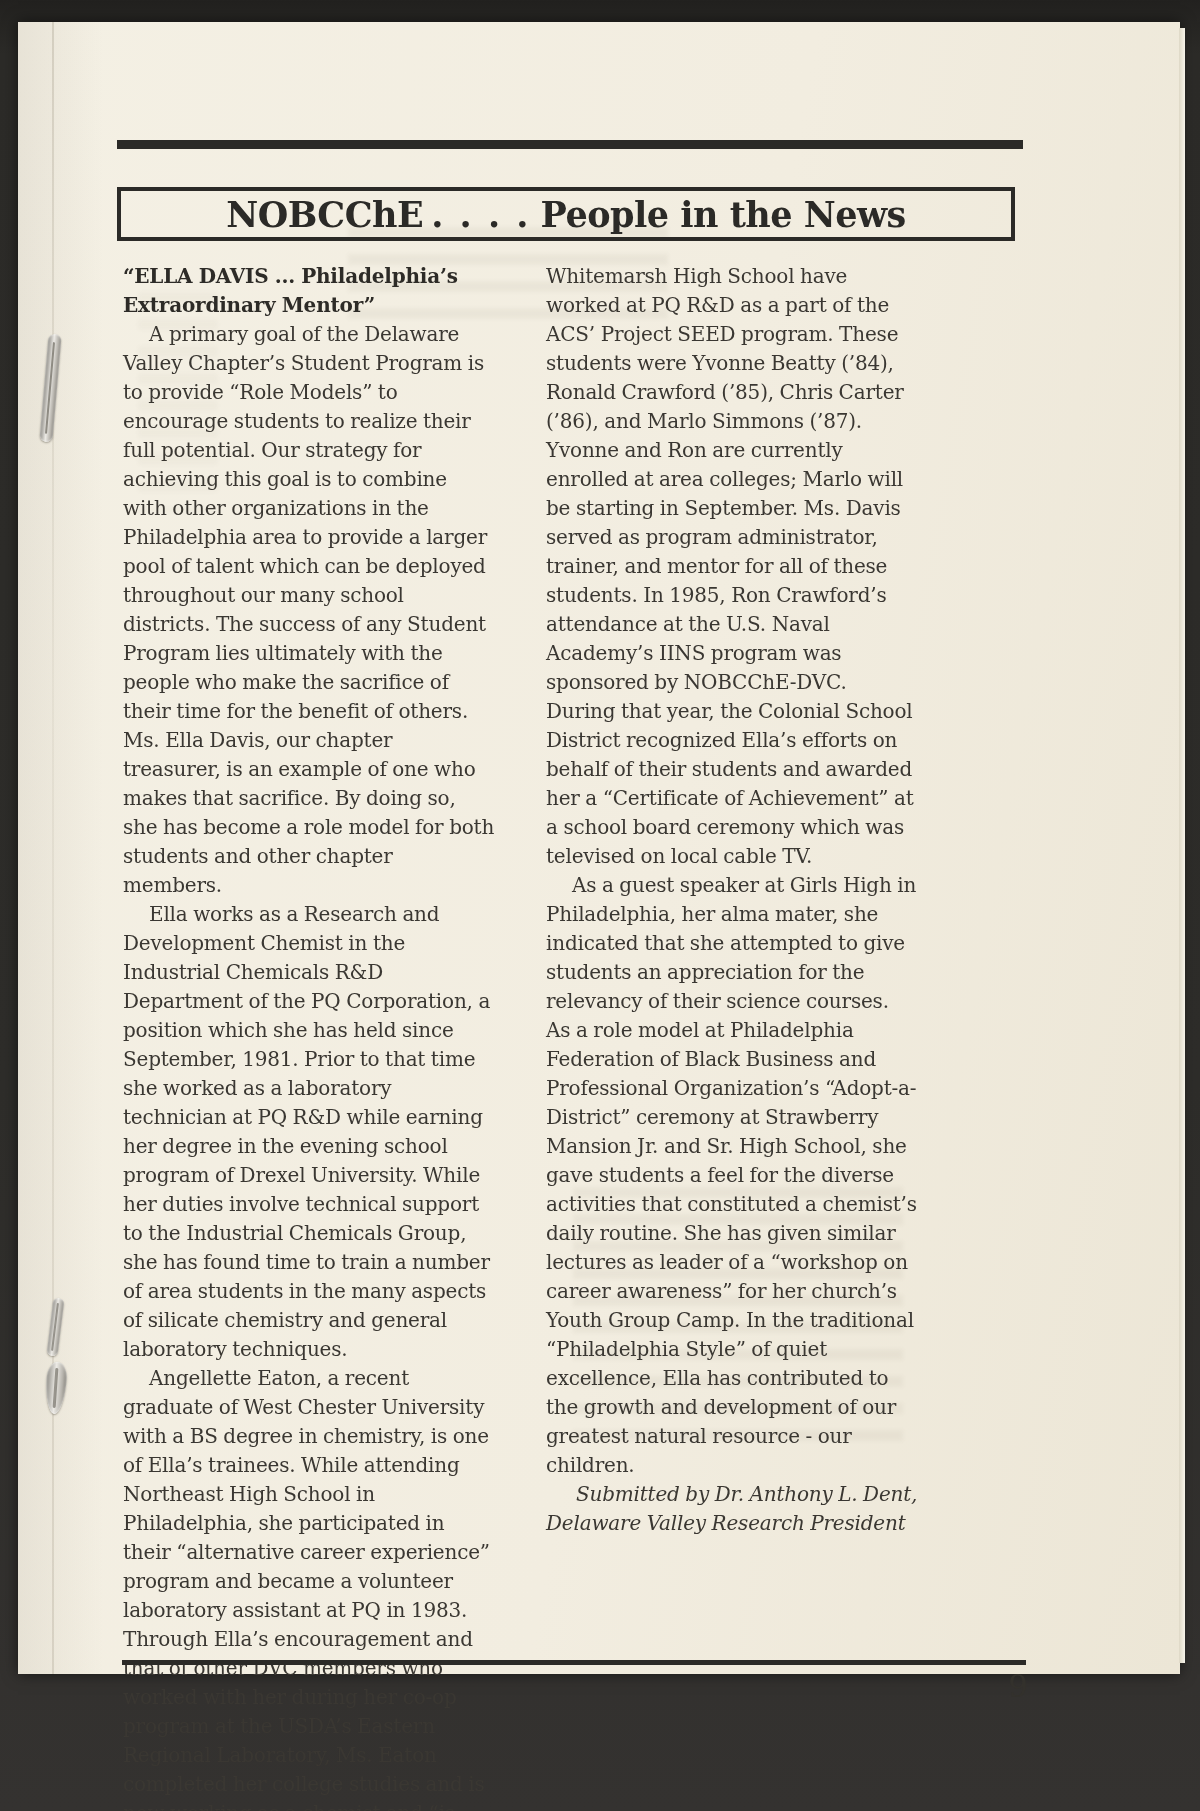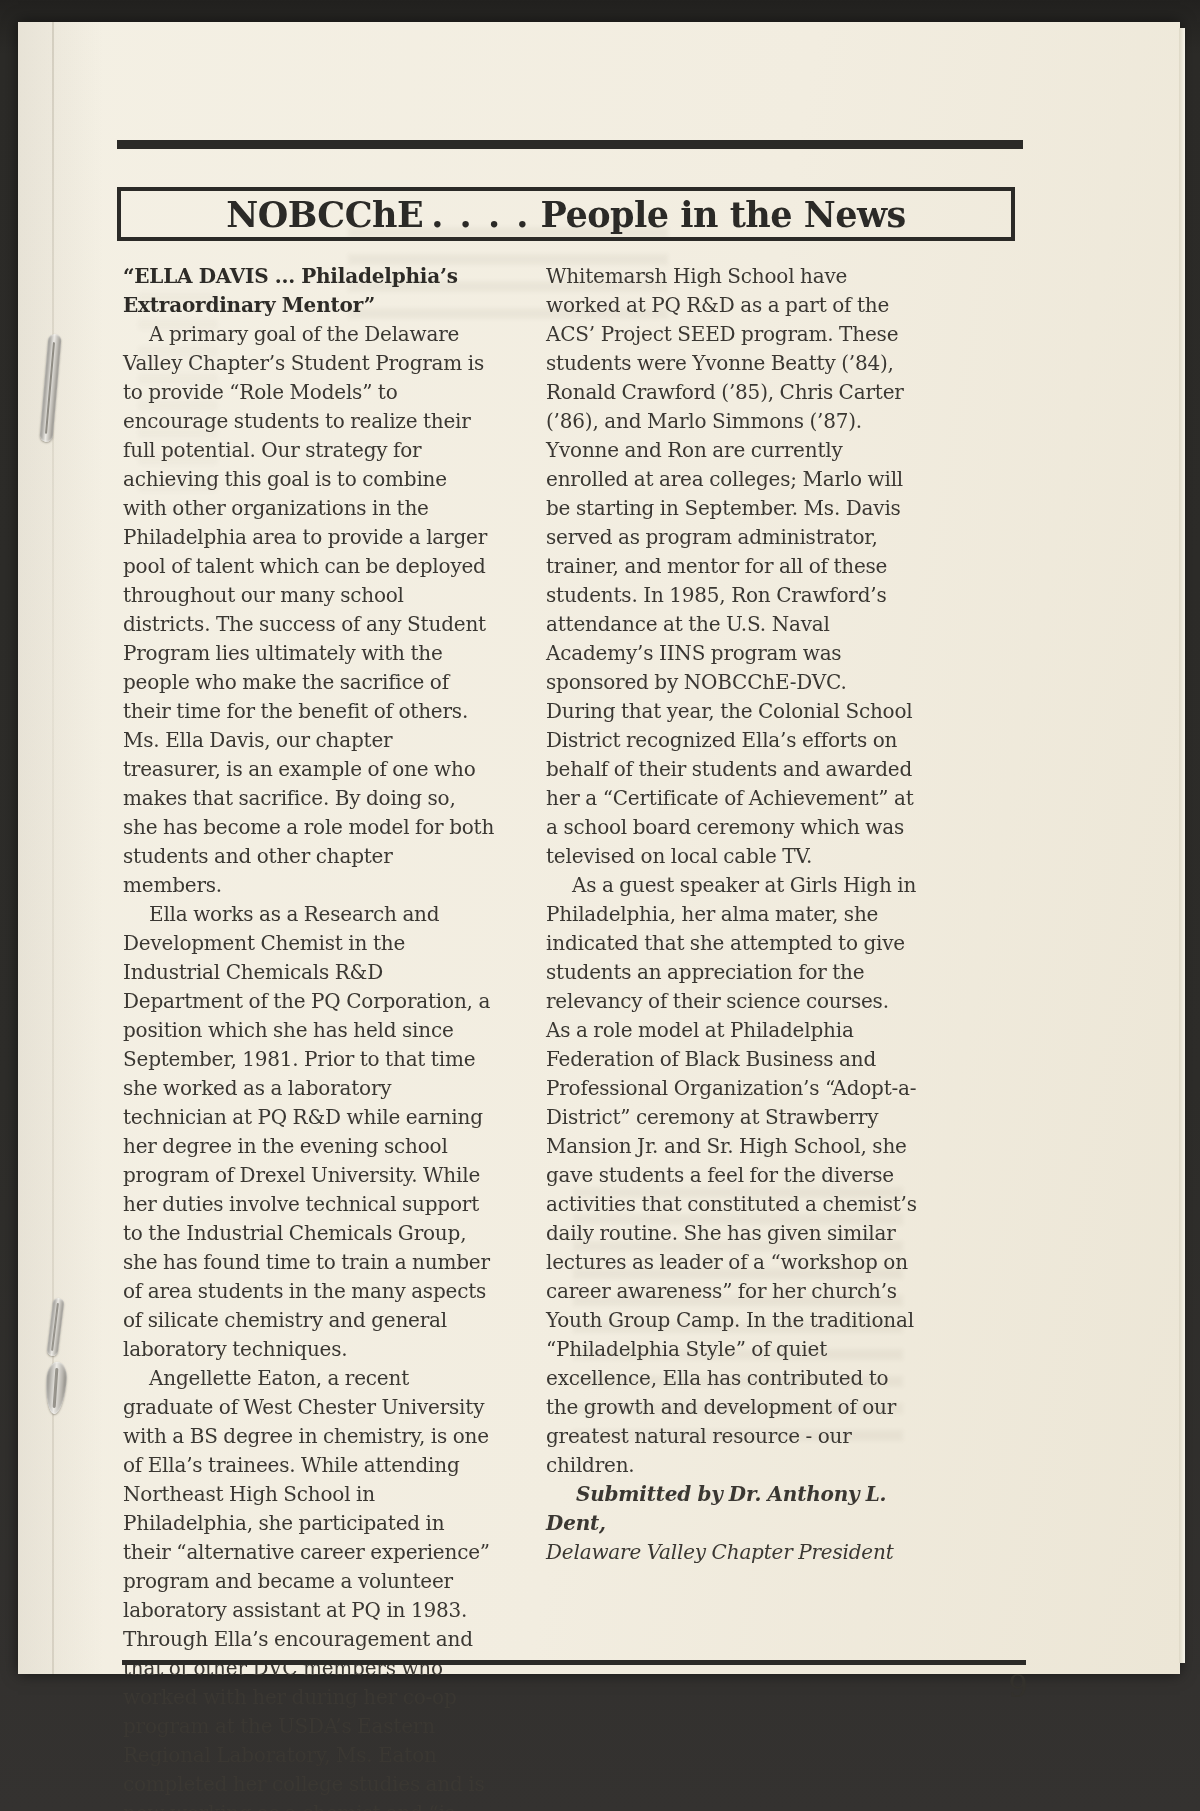--- a/index.html
+++ b/index.html
@@ -23,21 +23,21 @@
   .title-box .t-org{font-style:normal;}
   .title-box .t-dots{margin:0 10px 0 8px;letter-spacing:2px;}
   .title-box .t-sub{}
 
   .columns{position:absolute;left:88px;top:240px;width:812px;display:flex;gap:34px;}
   .col{width:389px;margin-left:17px;}
   .col p{margin:0;font-size:20px;line-height:29px;color:#3a3732;
          letter-spacing:-.2px;word-spacing:-.5px;text-indent:26px;}
   .col p.heading{font-weight:bold;font-size:20px;color:#2d2b27;text-indent:0;letter-spacing:-.2px;}
   .col p.no-indent{text-indent:0;}
-  .col p.byline{font-style:italic;text-indent:30px;font-weight:bold;}
+  .col p.byline{font-style:italic;text-indent:30px;}
   .col p.byline2{font-style:italic;text-indent:0;}
 
   .bottom-rule{position:absolute;left:104px;top:1638px;width:904px;height:5px;background:#2b2a27;}
   .page-number{position:absolute;left:960px;top:1646px;width:50px;text-align:right;
          font-size:31px;color:#33312c;}
 
   .staple{position:absolute;background:linear-gradient(90deg,#8e8c86 0%,#eceae5 45%,#b5b2ab 80%,#87847d 100%);
          box-shadow:0 1px 2px rgba(60,55,45,.45), inset 0 0 2px rgba(255,255,255,.8);}
   .staple-top{left:26px;top:312px;width:13px;height:108px;border-radius:7px;transform:rotate(5deg);}
   .staple-top::after{content:"";position:absolute;left:5px;top:8px;width:2px;height:92px;
@@ -82,21 +82,21 @@
         <p class="heading">“ELLA DAVIS ... Philadelphia’s Extraordinary Mentor”</p>
         <p>A primary goal of the Delaware Valley Chapter’s Student Program is to provide “Role Models” to encourage students to realize their full potential. Our strategy for achieving this goal is to combine with other organizations in the Philadelphia area to provide a larger pool of talent which can be deployed throughout our many school districts. The success of any Student Program lies ultimately with the people who make the sacrifice of their time for the benefit of others. Ms. Ella Davis, our chapter treasurer, is an example of one who makes that sacrifice. By doing so, she has become a role model for both students and other chapter members.</p>
         <p>Ella works as a Research and Development Chemist in the Industrial Chemicals R&amp;D Department of the PQ Corporation, a position which she has held since September, 1981. Prior to that time she worked as a laboratory technician at PQ R&amp;D while earning her degree in the evening school program of Drexel University. While her duties involve technical support to the Industrial Chemicals Group, she has found time to train a number of area students in the many aspects of silicate chemistry and general laboratory techniques.</p>
         <p>Angellette Eaton, a recent graduate of West Chester University with a BS degree in chemistry, is one of Ella’s trainees. While attending Northeast High School in Philadelphia, she participated in their “alternative career experience” program and became a volunteer laboratory assistant at PQ in 1983. Through Ella’s encouragement and that of other DVC members who worked with her during her co-op program at the USDA’s Eastern Regional Laboratory, Ms. Eaton completed her college studies and is now working as a chemist and “is enjoying the good life that her BS degree affords.”</p>
         <p>During the summers of 1975 through 1987, four students from nearby Plymouth-</p>
       </div>
       <div class="col">
         <p class="no-indent">Whitemarsh High School have worked at PQ R&amp;D as a part of the ACS’ Project SEED program. These students were Yvonne Beatty (’84), Ronald Crawford (’85), Chris Carter (’86), and Marlo Simmons (’87). Yvonne and Ron are currently enrolled at area colleges; Marlo will be starting in September. Ms. Davis served as program administrator, trainer, and mentor for all of these students. In 1985, Ron Crawford’s attendance at the U.S. Naval Academy’s IINS program was sponsored by NOBCChE-DVC. During that year, the Colonial School District recognized Ella’s efforts on behalf of their students and awarded her a “Certificate of Achievement” at a school board ceremony which was televised on local cable TV.</p>
         <p>As a guest speaker at Girls High in Philadelphia, her alma mater, she indicated that she attempted to give students an appreciation for the relevancy of their science courses. As a role model at Philadelphia Federation of Black Business and Professional Organization’s “Adopt-a-District” ceremony at Strawberry Mansion Jr. and Sr. High School, she gave students a feel for the diverse activities that constituted a chemist’s daily routine. She has given similar lectures as leader of a “workshop on career awareness” for her church’s Youth Group Camp. In the traditional “Philadelphia Style” of quiet excellence, Ella has contributed to the growth and development of our greatest natural resource - our children.</p>
         <p class="byline">Submitted by Dr. Anthony L. Dent,</p>
-        <p class="byline2">Delaware Valley Chapter President</p>
+        <p class="byline2">Delaware Valley Research President</p>
       </div>
     </div>
 
     <div class="bottom-rule"></div>
     <div class="page-number">9</div>
 
     <div class="staple staple-top"></div>
     <div class="staple staple-mid"></div>
     <div class="staple staple-drop"></div>
   </div>

